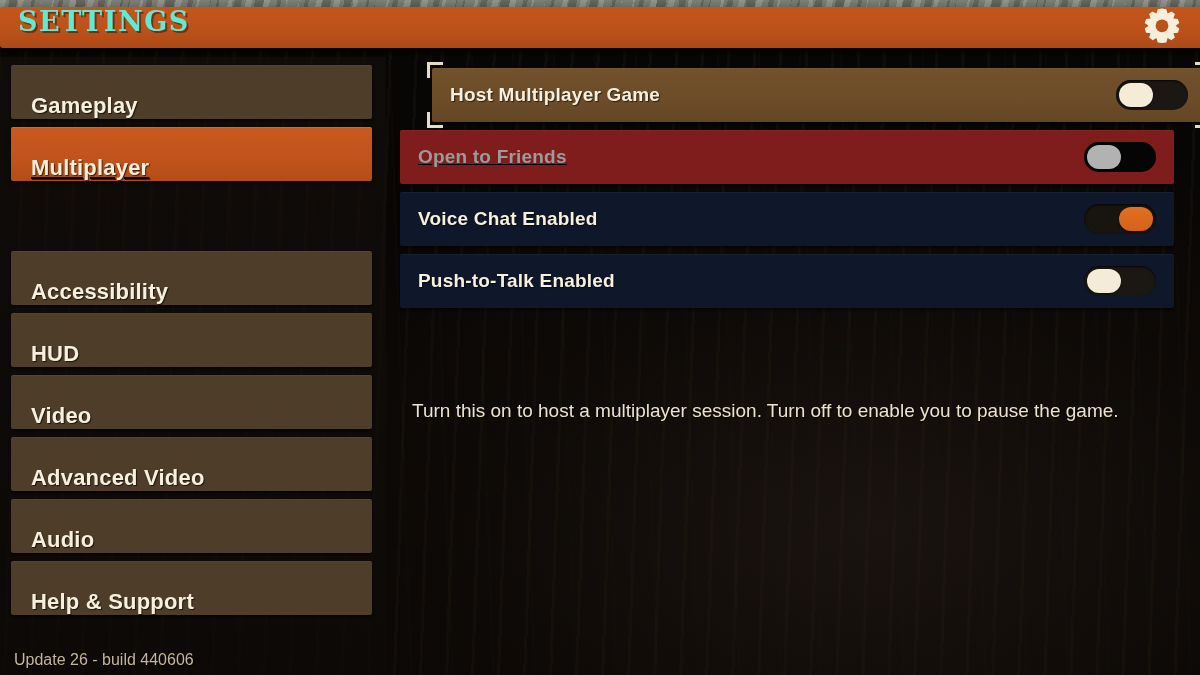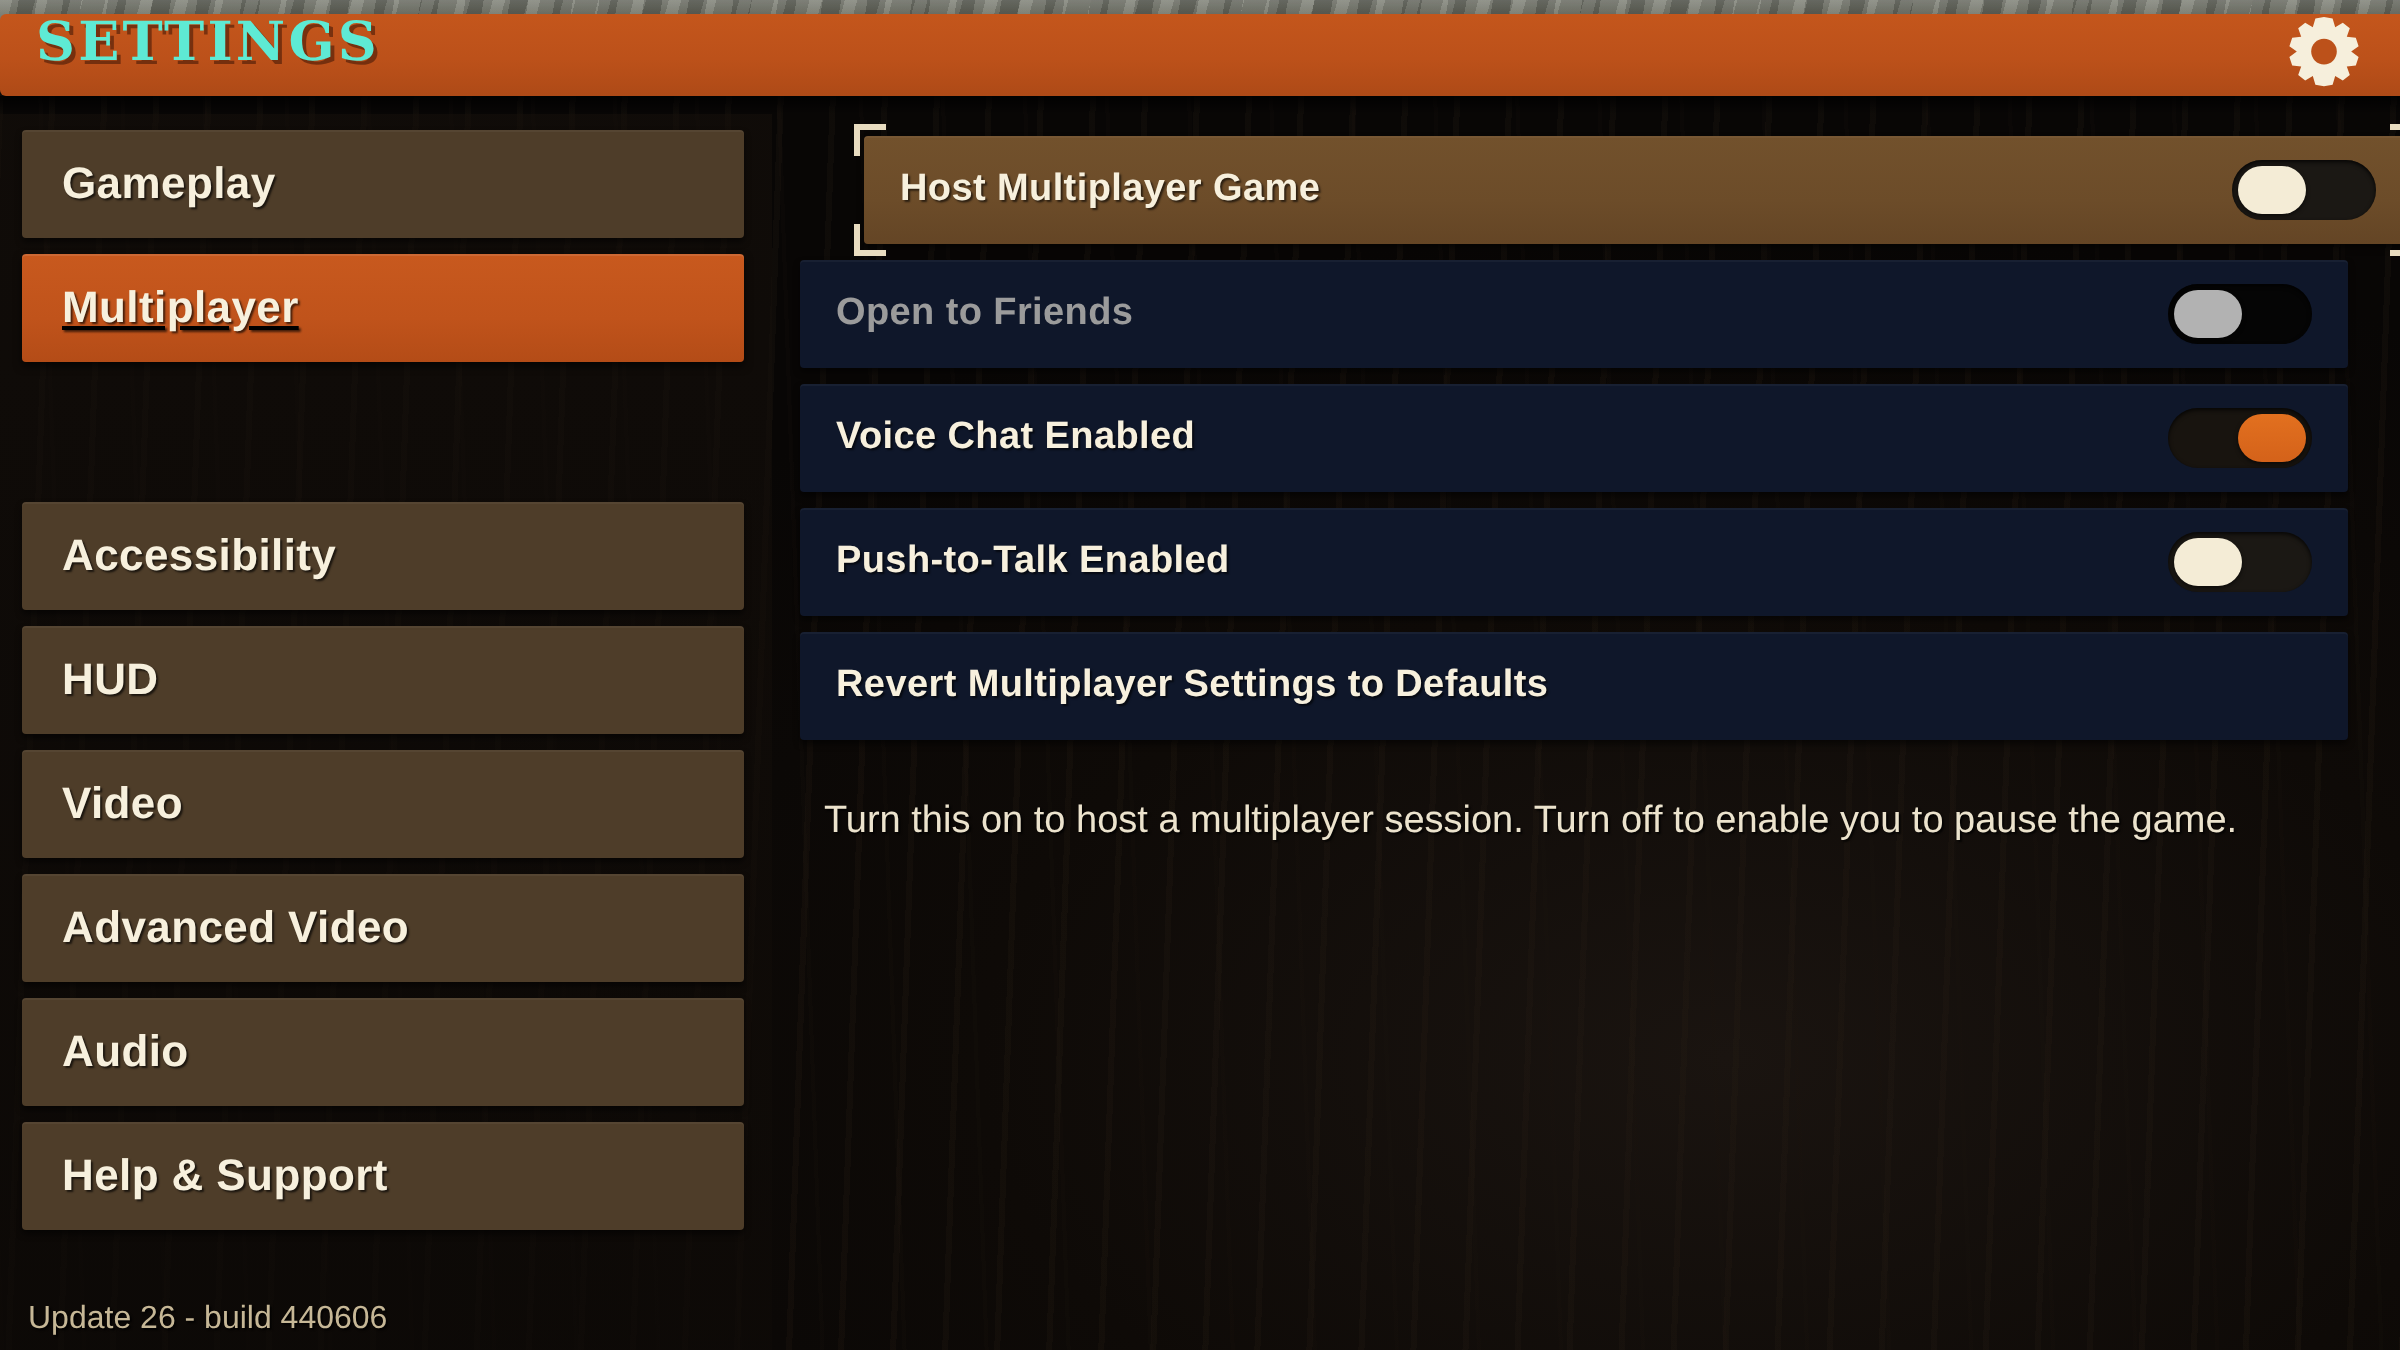--- a/index.html
+++ b/index.html
@@ -99,21 +99,21 @@
   .side-item {
     position: absolute;
     left: 11px;
     width: 361px;
     height: 54px;
     background: #4e3d29;
     border-radius: 2px;
     box-shadow: inset 0 1px 0 rgba(255,255,255,.045),
                 0 2px 3px rgba(0,0,0,.55);
     display: flex;
-    align-items: center;
+    align-items: flex-end;
     cursor: pointer;
   }
   .side-item.selected {
     background: linear-gradient(180deg, #c8591e 0%, #c0531b 60%, #b44c17 100%);
     box-shadow: inset 0 1px 0 rgba(255,255,255,.10),
                 0 2px 4px rgba(0,0,0,.6);
     text-decoration: underline;
   }
   .side-item .lbl {
     padding-left: 20px;
@@ -148,22 +148,23 @@
                 0 2px 3px rgba(0,0,0,.55);
     display: flex;
     align-items: center;
     cursor: pointer;
   }
   .opt-row.focused {
     background: linear-gradient(180deg, #72512c 0%, #6c4c29 60%, #644525 100%);
     margin-left: 32px;
   }
   .opt-row.disabled {
-    background: #0f172a;
+    background: #7f1d1d;
     cursor: default;
+    text-decoration: underline;
   }
   .opt-row .lbl {
     padding-left: 18px;
     font-size: 19px;
     font-weight: bold;
     color: #f7f0dd;
     text-shadow: 1px 1px 1px rgba(0,0,0,.6);
     letter-spacing: .2px;
   }
   .opt-row.disabled .lbl { color: #9b9b9b; text-shadow: none; }
@@ -310,20 +311,17 @@
       </div>
     </div>
 
     <div class="opt-row" style="top:197px">
       <span class="lbl">Push-to-Talk Enabled</span>
       <div class="toggle off-dark">
         <div class="knob left"></div>
       </div>
     </div>
 
-    <div class="opt-row" style="top:259px">
-      <span class="lbl">Revert Multiplayer Settings to Defaults</span>
-    </div>
 
     <div class="desc">Turn this on to host a multiplayer session. Turn off to enable you to pause the game.</div>
   </div>
 
 </div>
 
 </body></html>

